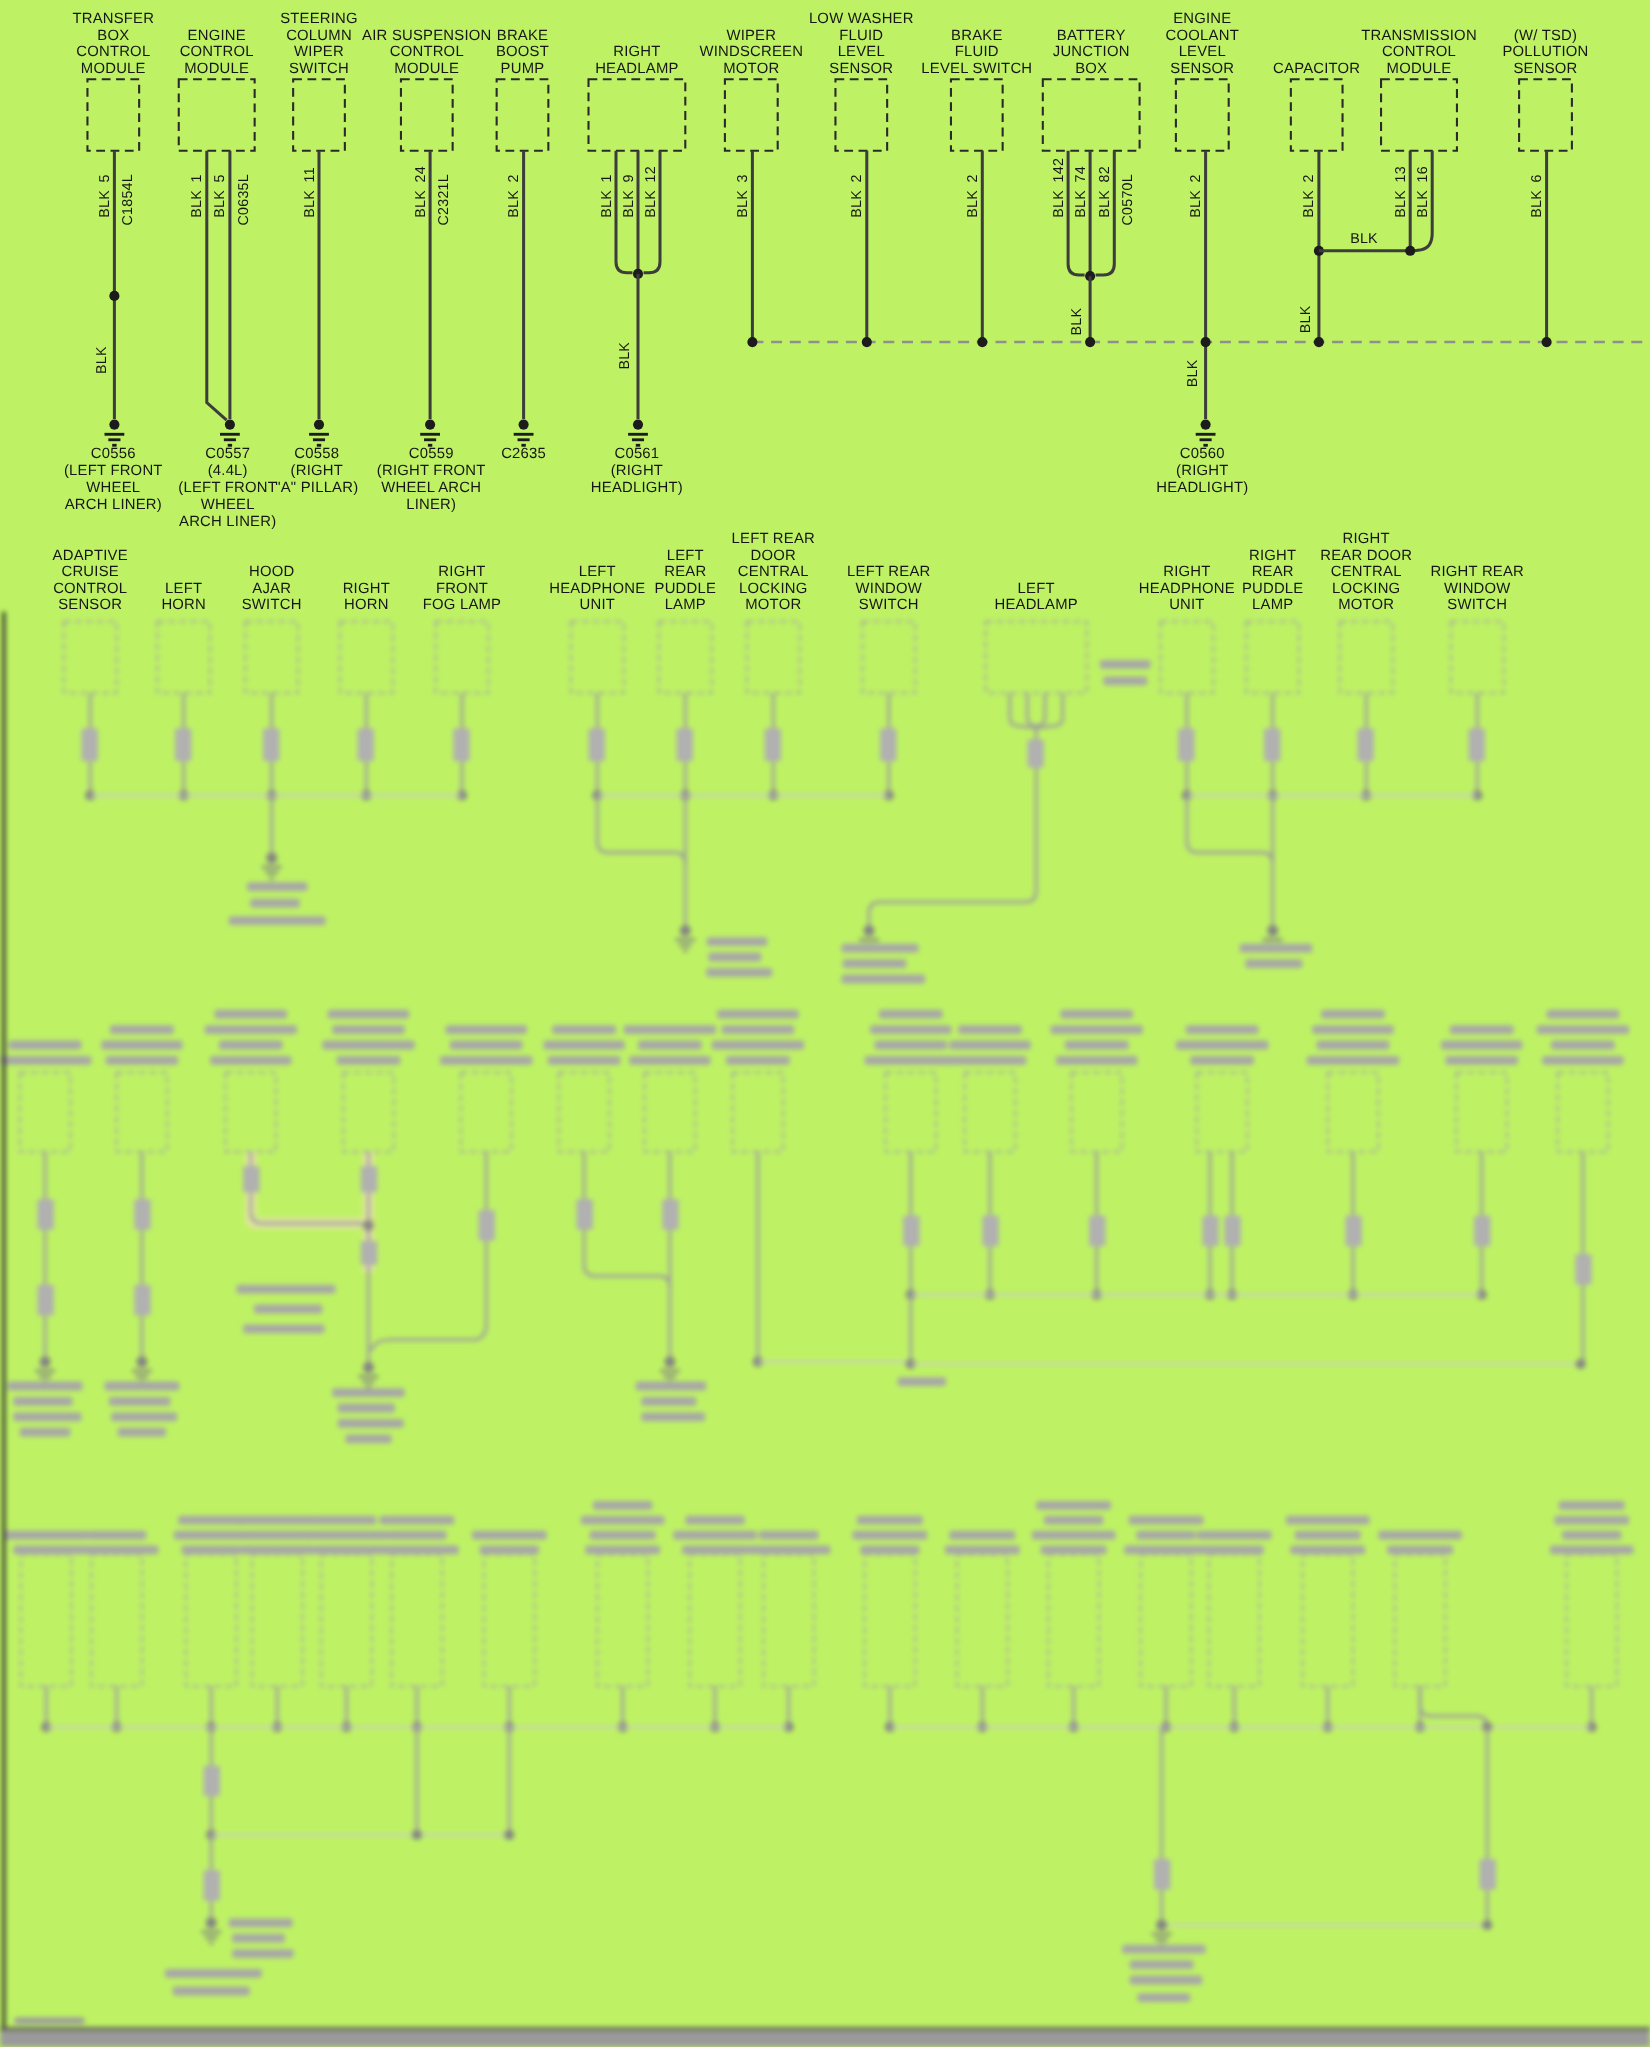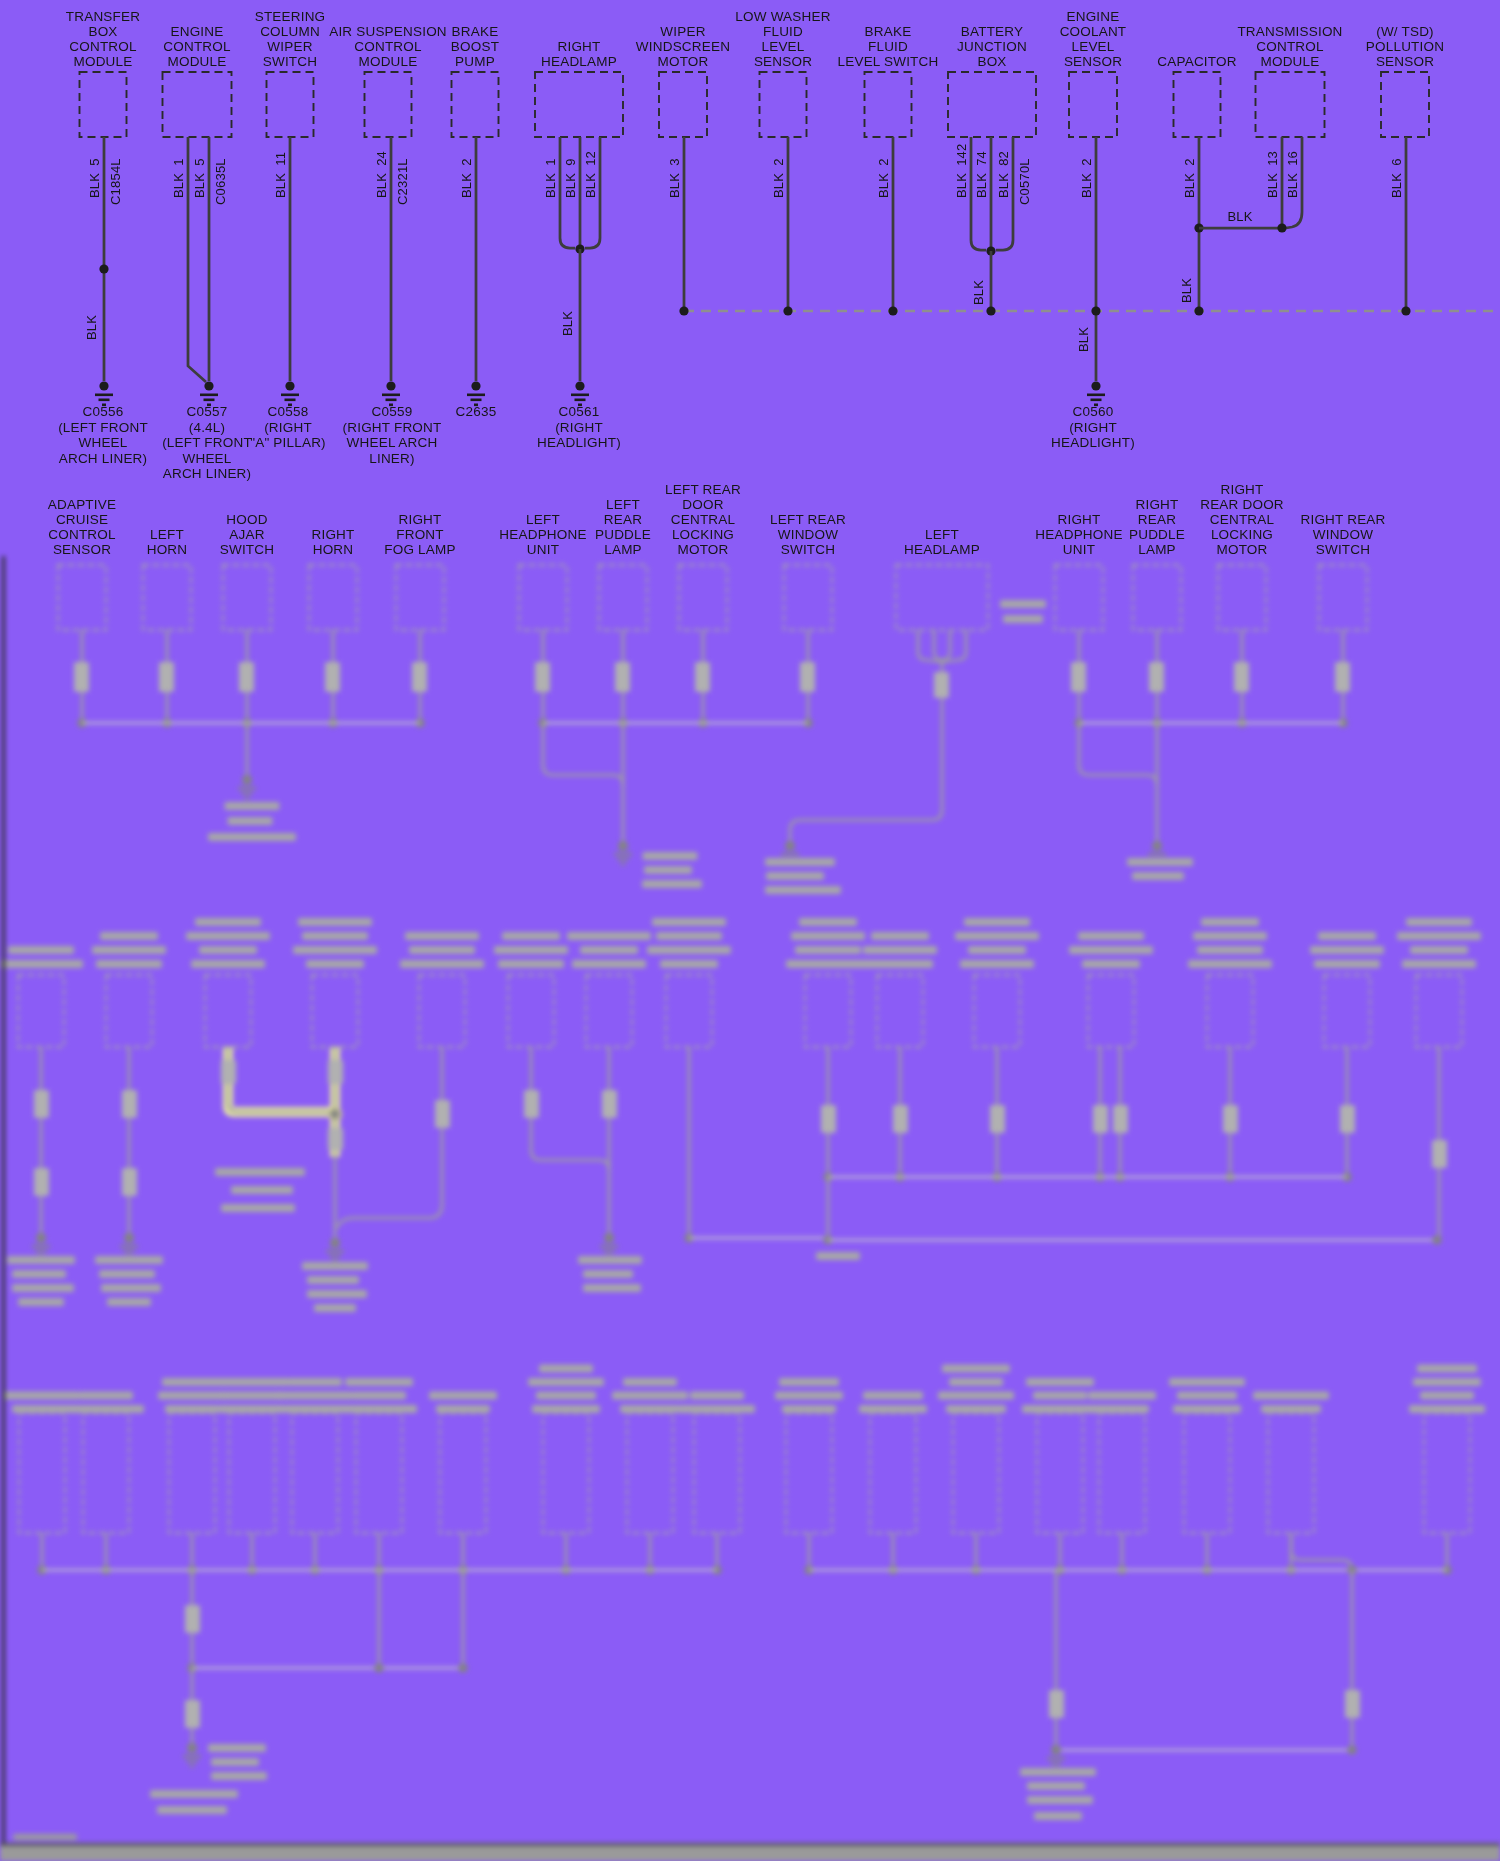--- a/index.html
+++ b/index.html
@@ -1,16 +1,16 @@
 <!DOCTYPE html>
 <html><head>
 <meta charset="utf-8">
 <style>
   html,body{margin:0;padding:0;background:#ffffff;}
-  .canvas{position:relative;width:1500px;height:1861px;background:#8b5cf6;overflow:hidden;}
+  .canvas{position:relative;width:1500px;height:1861px;background:#bef264;overflow:hidden;}
   svg{position:absolute;left:0;}
   #sharp{top:0;}
   .blurwrap{position:absolute;left:0;top:556px;width:1500px;height:1305px;
             filter:blur(2.4px) contrast(0.82) brightness(1.04);}
   #blur{top:0;}
   text{font-family:"Liberation Sans", sans-serif;fill:#161616;letter-spacing:.2px;}
   .clabel{font-size:13.5px;}
   .wlabel{font-size:13px;}
   .glabel{font-size:13.5px;}
 </style>

